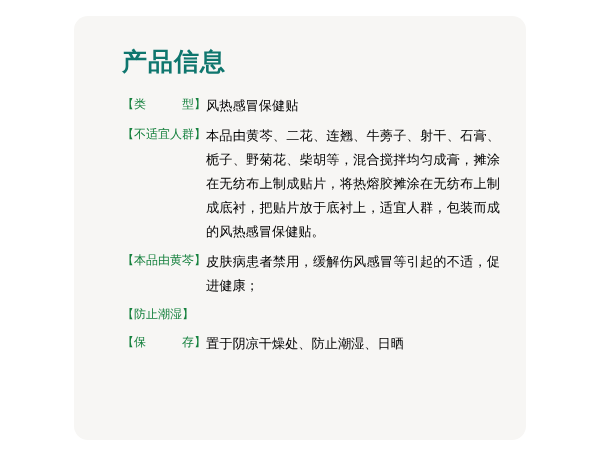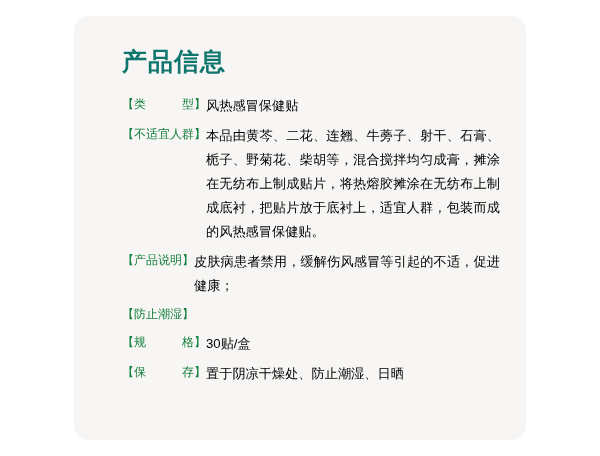--- a/index.html
+++ b/index.html
@@ -82,34 +82,30 @@
           <span class="row-label">【类　　　型】</span>
           <span class="row-value">风热感冒保健贴</span>
         </div>
 
         <div class="row">
           <span class="row-label">【不适宜人群】</span>
           <span class="row-value">本品由黄芩、二花、连翘、牛蒡子、射干、石膏、栀子、野菊花、柴胡等，混合搅拌均匀成膏，摊涂在无纺布上制成贴片，将热熔胶摊涂在无纺布上制成底衬，把贴片放于底衬上，适宜人群，包装而成的风热感冒保健贴。</span>
         </div>
 
         <div class="row">
-          <span class="row-label">【产品说明】</span>
+          <span class="row-label">【本品由黄芩】</span>
           <span class="row-value">皮肤病患者禁用，缓解伤风感冒等引起的不适，促进健康；</span>
         </div>
 
 
         <div class="row">
           <span class="row-label">【防止潮湿】</span>
         </div>
 
 
-        <div class="row">
-          <span class="row-label">【规　　　格】</span>
-          <span class="row-value">30贴/盒</span>
-        </div>
 
         <div class="row">
           <span class="row-label">【保　　　存】</span>
           <span class="row-value">置于阴凉干燥处、防止潮湿、日晒</span>
         </div>
 
       </div>
     </div>
   </div>
 </div>

